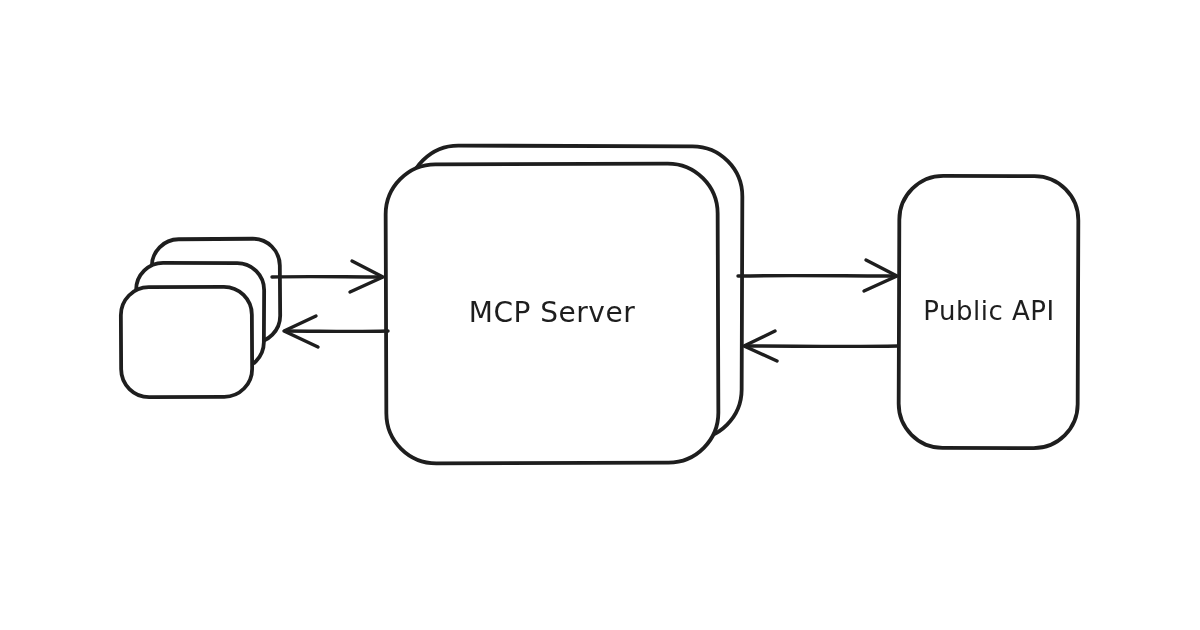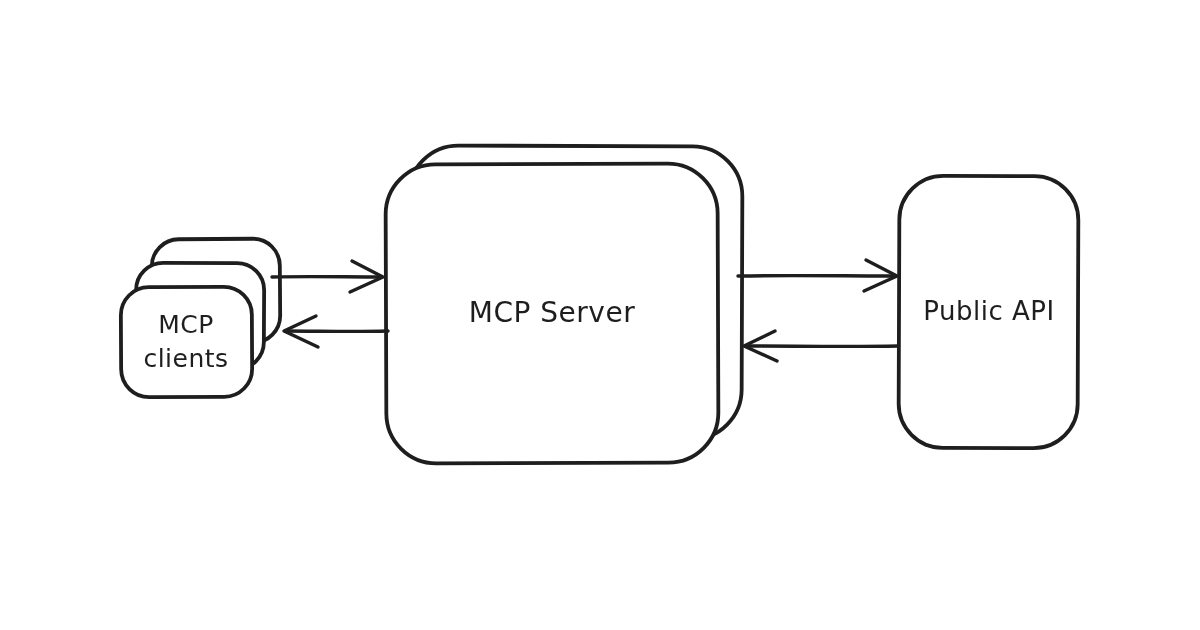--- a/index.html
+++ b/index.html
@@ -101,18 +101,17 @@
         <path d="M866 260 L897 276 L864 291"></path>
       </g>
 
       <g class="edge">
         <path d="M898 346 C 848 347, 795 346, 746 346"></path>
         <path d="M775 331 L744 346 L777 361"></path>
       </g>
     </g>
   </svg>
 
-  <div class="node-label label-clients" style="color: rgb(30, 30, 30);">MCP clients</div>
 
   <div class="node-label label-api" style="color: rgb(30, 30, 30);">Public API</div>
 
   <div class="node-label label-server" style="color: rgb(30, 30, 30);">MCP Server</div>
 </div>
 
 </body></html>

